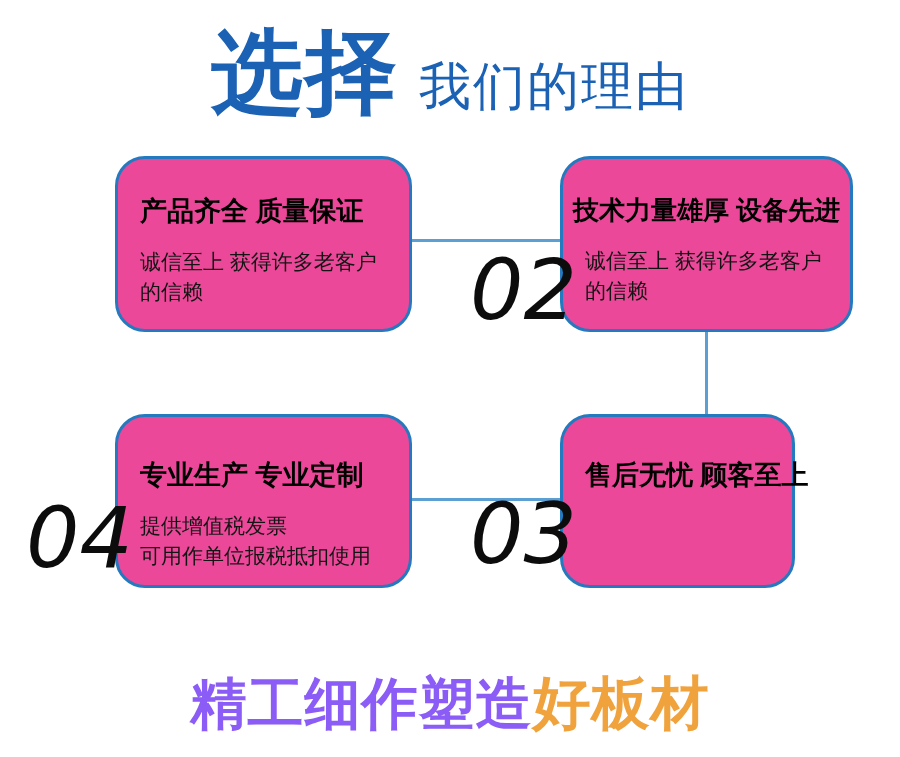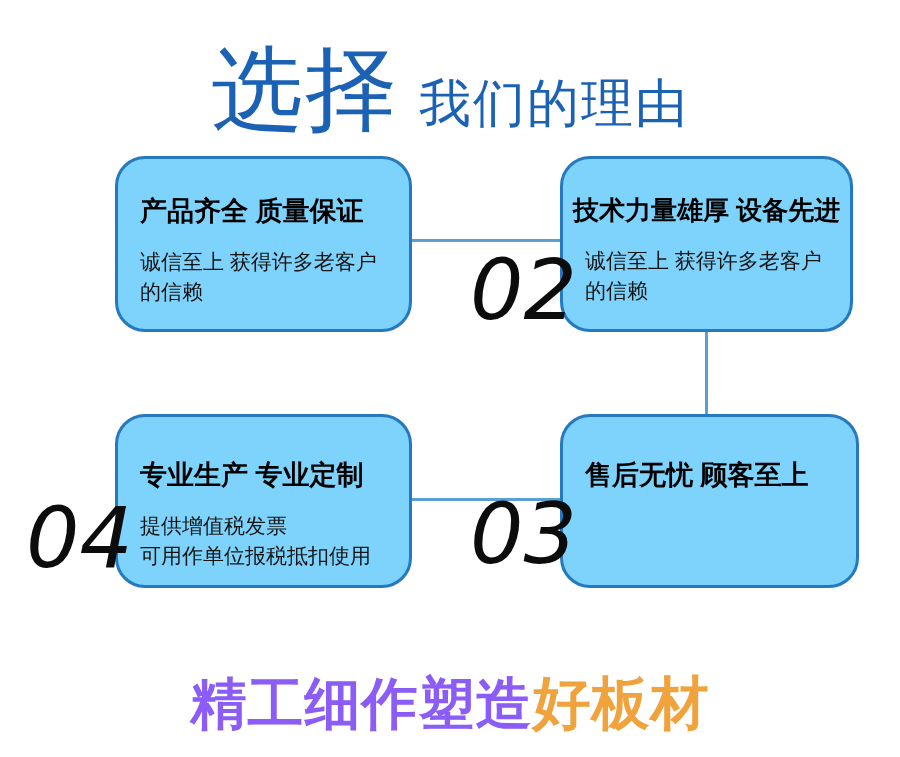--- a/index.html
+++ b/index.html
@@ -1,29 +1,29 @@
 <!DOCTYPE html>
 <html><head>
 <meta charset="utf-8">
 <style>
   html,body{margin:0;padding:0;background:#ffffff;}
   body{font-family:"Liberation Sans","DejaVu Sans",sans-serif;}
   .canvas{position:relative;width:900px;height:757px;background:#ffffff;overflow:hidden;margin:0 auto;}
 
   
   .title-row{position:absolute;left:0;top:24px;width:100%;display:flex;justify-content:center;align-items:flex-end;}
-  .title-big{font-size:92px;line-height:1.06;font-weight:400;color:#1b62b4;letter-spacing:2px;margin-top:17px;}
+  .title-big{font-size:92px;line-height:1.06;font-weight:700;color:#1b62b4;letter-spacing:2px;}
   .title-rest{font-size:52px;line-height:1;font-weight:500;color:#1b62b4;margin-left:20px;margin-bottom:10px;letter-spacing:2px;}
 
   
-  .card{position:absolute;background:#7dd3fc;border:3px solid #2579be;border-radius:30px;box-sizing:border-box;}
+  .card{position:absolute;background:#ec4899;border:3px solid #2579be;border-radius:30px;box-sizing:border-box;}
   .card-1{left:115px;top:156px;width:297px;height:176px;padding:34px 20px 0 22px;}
   .card-2{left:560px;top:156px;width:293px;height:176px;padding:34px 16px 0 10px;}
   .card-4{left:115px;top:414px;width:297px;height:174px;padding:40px 20px 12px 22px;}
-  .card-3{left:560px;top:414px;width:299px;height:174px;padding:40px 8px 0 22px;}
+  .card-3{left:560px;top:414px;width:235px;height:174px;padding:40px 8px 0 22px;text-align:right;}
   .card-title{font-size:27px;font-weight:700;color:#000000;white-space:nowrap;}
   .card-2 .card-title{font-size:26px;}
   .card-desc{margin-top:18px;font-size:21px;line-height:1.42;color:#141414;white-space:pre-line;}
   .card-2 .card-desc{margin-left:12px;}
 
   
   .step-num{position:absolute;font-family:"DejaVu Sans","Liberation Sans",sans-serif;font-style:italic;font-weight:500;font-size:84px;line-height:1;color:#0c0c0c;}
   .num-01{left:30px;top:246px;}
   .num-02{left:470px;top:248px;}
   .num-04{left:26px;top:496px;}

